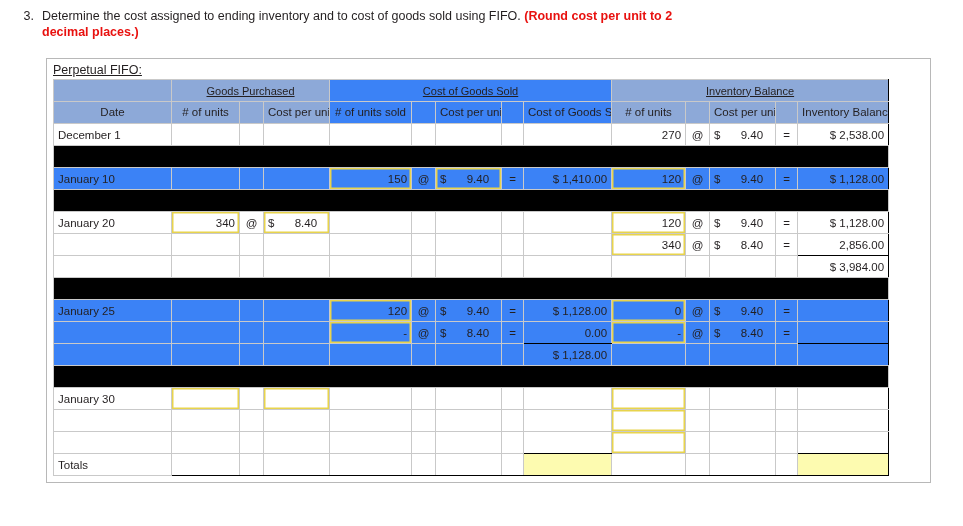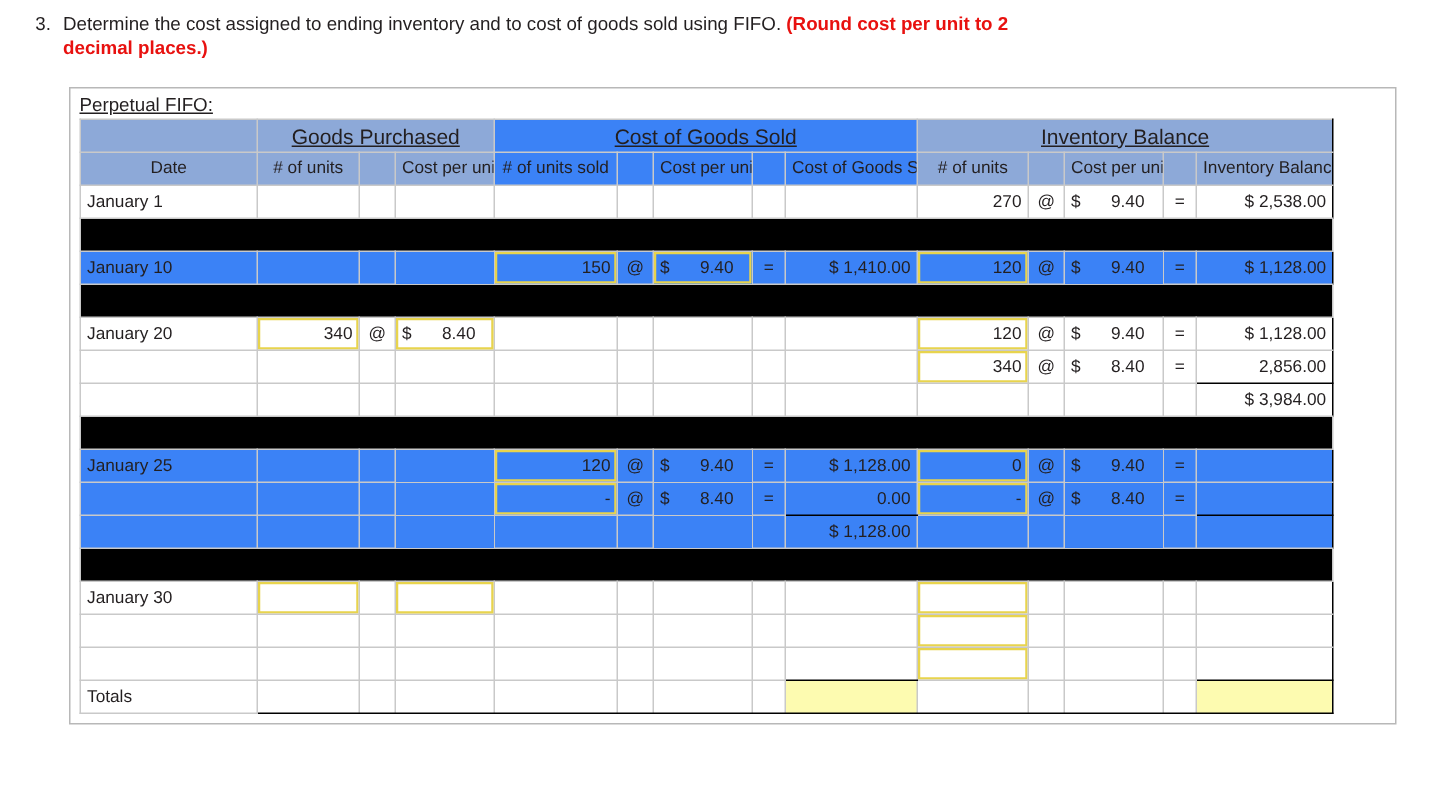--- a/index.html
+++ b/index.html
@@ -56,21 +56,21 @@
     box-sizing:border-box;
     font-weight:normal;
     overflow:hidden;
     white-space:nowrap;
   }
 
   
   .grp{
     text-align:center;
     height:26px;
-    font-size:14px;
+    font-size:11px;
   }
   .grp u{text-decoration:underline;}
   .blue-d{background:#8da9d8;}
   .blue-l{background:#3b82f6;}
 
   
   .sub{
     text-align:center;
     height:32px;
     font-size:11.5px;
@@ -170,21 +170,21 @@
       <td class="sub blue-l"></td>
       <td class="sub blue-l">Cost of Goods Sold</td>
       <td class="sub blue-d gl"># of units</td>
       <td class="sub blue-d"></td>
       <td class="sub blue-d">Cost per unit</td>
       <td class="sub blue-d"></td>
       <td class="sub blue-d gr">Inventory Balance</td>
     </tr>
 
     <tr>
-      <td class="lft">January 1</td>
+      <td class="lft">December 1</td>
       <td class="num gl"></td>
       <td class="ctr"></td>
       <td class="dol"></td>
       <td class="num gl"></td>
       <td class="ctr"></td>
       <td class="dol"></td>
       <td class="ctr"></td>
       <td class="num"></td>
       <td class="num gl">270</td>
       <td class="ctr">@</td>

